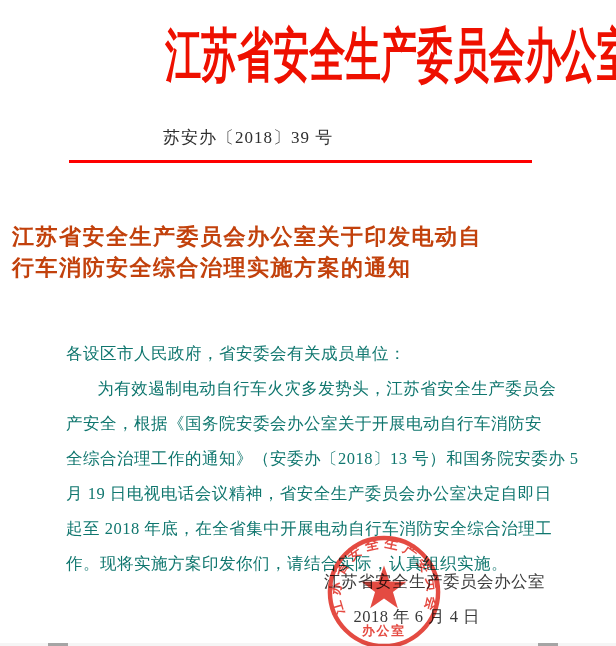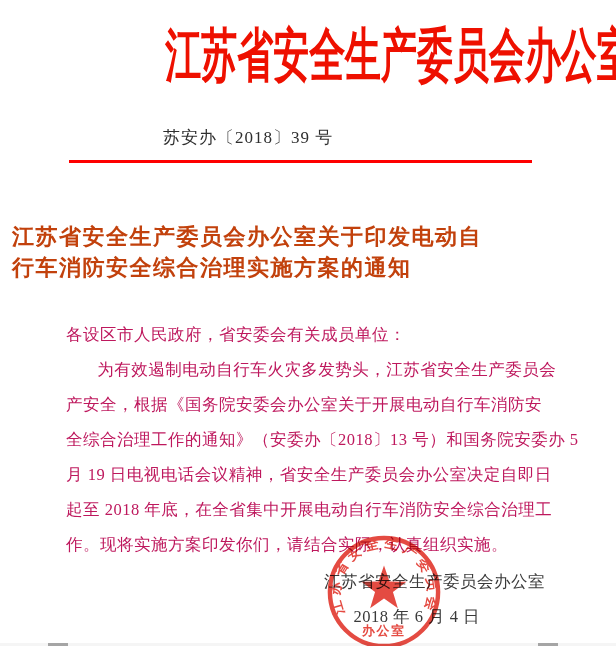--- a/index.html
+++ b/index.html
@@ -62,27 +62,27 @@
     text-align: left;
     font-size: 22px;
     font-weight: bold;
     line-height: 31px;
     letter-spacing: 1.5px;
     color: #c2410c;
   }
   
   .doc-body {
     position: absolute;
-    top: 317px;
+    top: 336px;
     left: 66px;
     width: 486px;
     font-size: 16.5px;
     line-height: 35px;
     letter-spacing: 0.5px;
-    color: #be185d;
+    color: #0f766e;
   }
   .doc-body .line { white-space: nowrap; }
   .doc-body .indent { text-indent: 1.9em; }
   
   .sig-issuer {
     position: absolute;
     top: 571px;
     right: 71px;
     font-size: 16.5px;
     letter-spacing: 0.5px;

